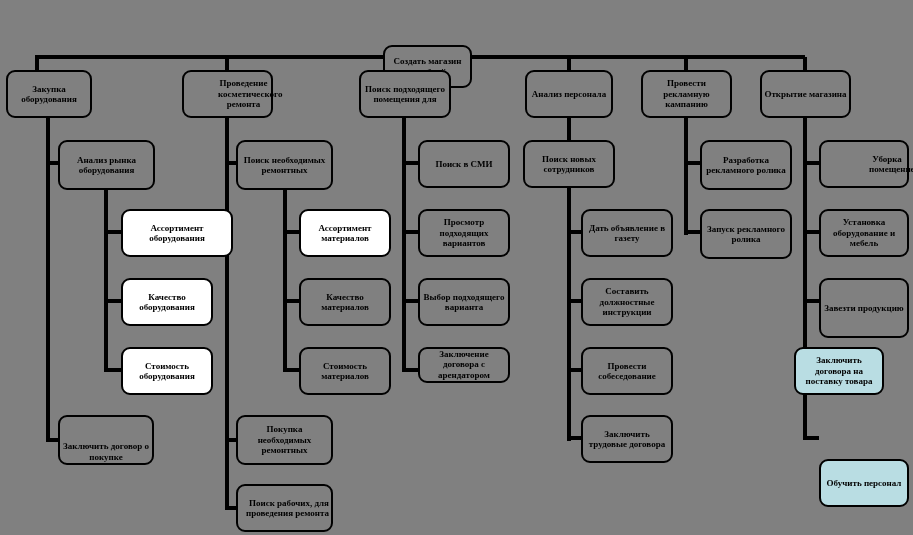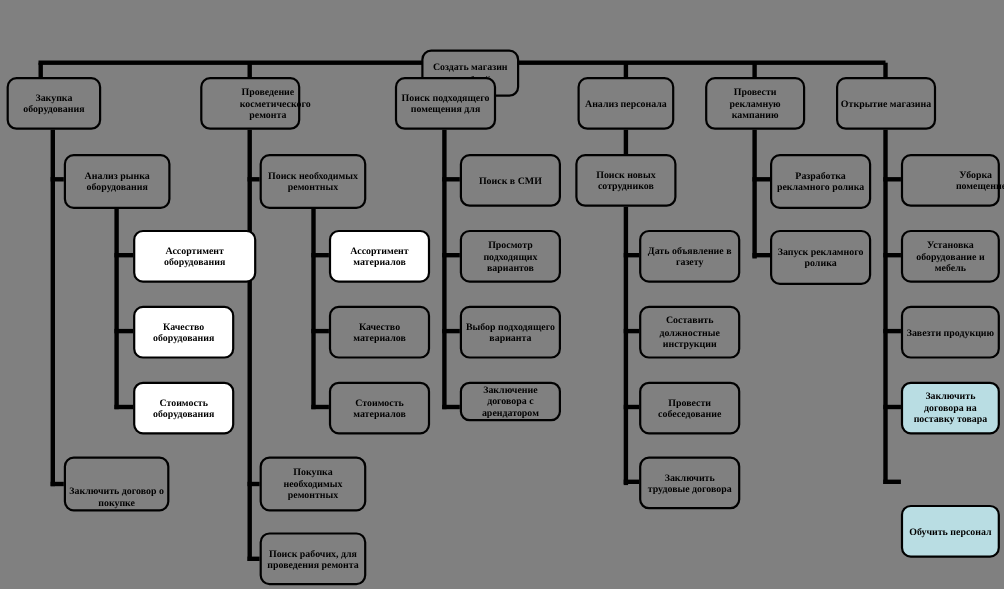--- a/index.html
+++ b/index.html
@@ -107,21 +107,21 @@
       </div>
       <div class="node" style="left: 299px; top: 278px; width: 92px; height: 48px;">
         <span class="lbl">Качество материалов</span>
       </div>
       <div class="node" style="left: 299px; top: 347px; width: 92px; height: 48px;">
         <span class="lbl">Стоимость материалов</span>
       </div>
       <div class="node" style="left: 236px; top: 415px; width: 97px; height: 50px;">
         <span class="lbl">Покупка необходимых ремонтных</span>
       </div>
-      <div class="node" style="left: 236px; top: 484px; width: 97px; height: 48px;">
+      <div class="node" style="left: 236px; top: 484px; width: 97px; height: 48px; text-align: right;">
         <span class="lbl">Поиск рабочих, для проведения ремонта</span>
       </div>
       <div class="node" style="left: 418px; top: 140px; width: 92px; height: 48px;">
         <span class="lbl">Поиск в СМИ</span>
       </div>
       <div class="node" style="left: 418px; top: 209px; width: 92px; height: 48px;">
         <span class="lbl">Просмотр подходящих вариантов</span>
       </div>
       <div class="node" style="left: 418px; top: 278px; width: 92px; height: 48px;">
         <span class="lbl">Выбор подходящего варианта</span>
@@ -149,23 +149,23 @@
       </div>
       <div class="node" style="left: 700px; top: 209px; width: 92px; height: 50px;">
         <span class="lbl">Запуск рекламного ролика</span>
       </div>
       <div class="node" style="left: 819px; top: 140px; width: 90px; height: 48px; padding-left: 48px;">
         <span class="lbl">Уборка помещение</span>
       </div>
       <div class="node" style="left: 819px; top: 209px; width: 90px; height: 48px;">
         <span class="lbl">Установка оборудование и мебель</span>
       </div>
-      <div class="node" style="left: 819px; top: 278px; width: 90px; height: 48px;">
+      <div class="node" style="left: 819px; top: 278px; width: 90px; height: 60px;">
         <span class="lbl">Завезти продукцию</span>
       </div>
-      <div class="node cyan" style="left: 819px; top: 347px; width: 90px; height: 48px;">
+      <div class="node cyan" style="left: 794px; top: 347px; width: 90px; height: 48px;">
         <span class="lbl">Заключить договора на поставку товара</span>
       </div>
       <div class="node cyan" style="left: 819px; top: 415px; width: 90px; height: 48px; margin-top: 44px;">
         <span class="lbl">Обучить персонал</span>
       </div>
     </div>
 </div>
 
 </body></html>

